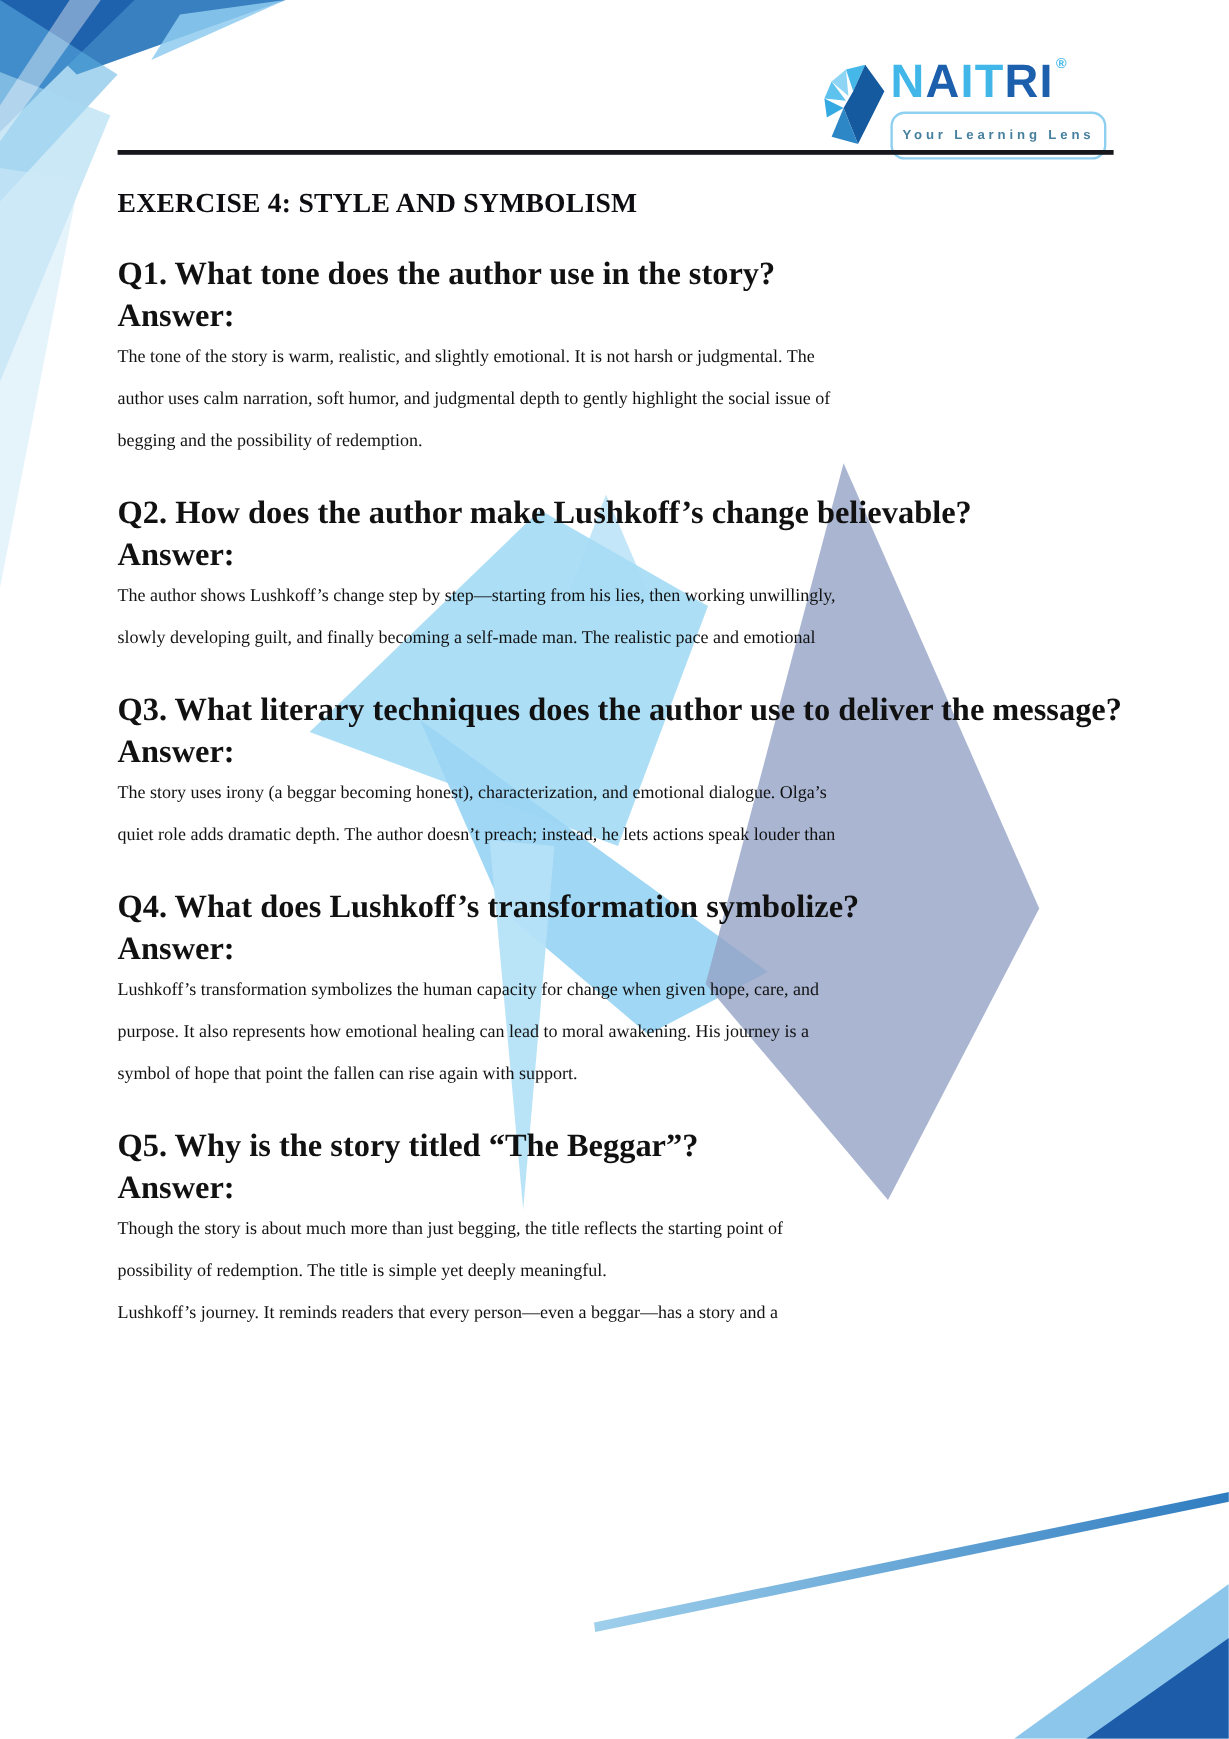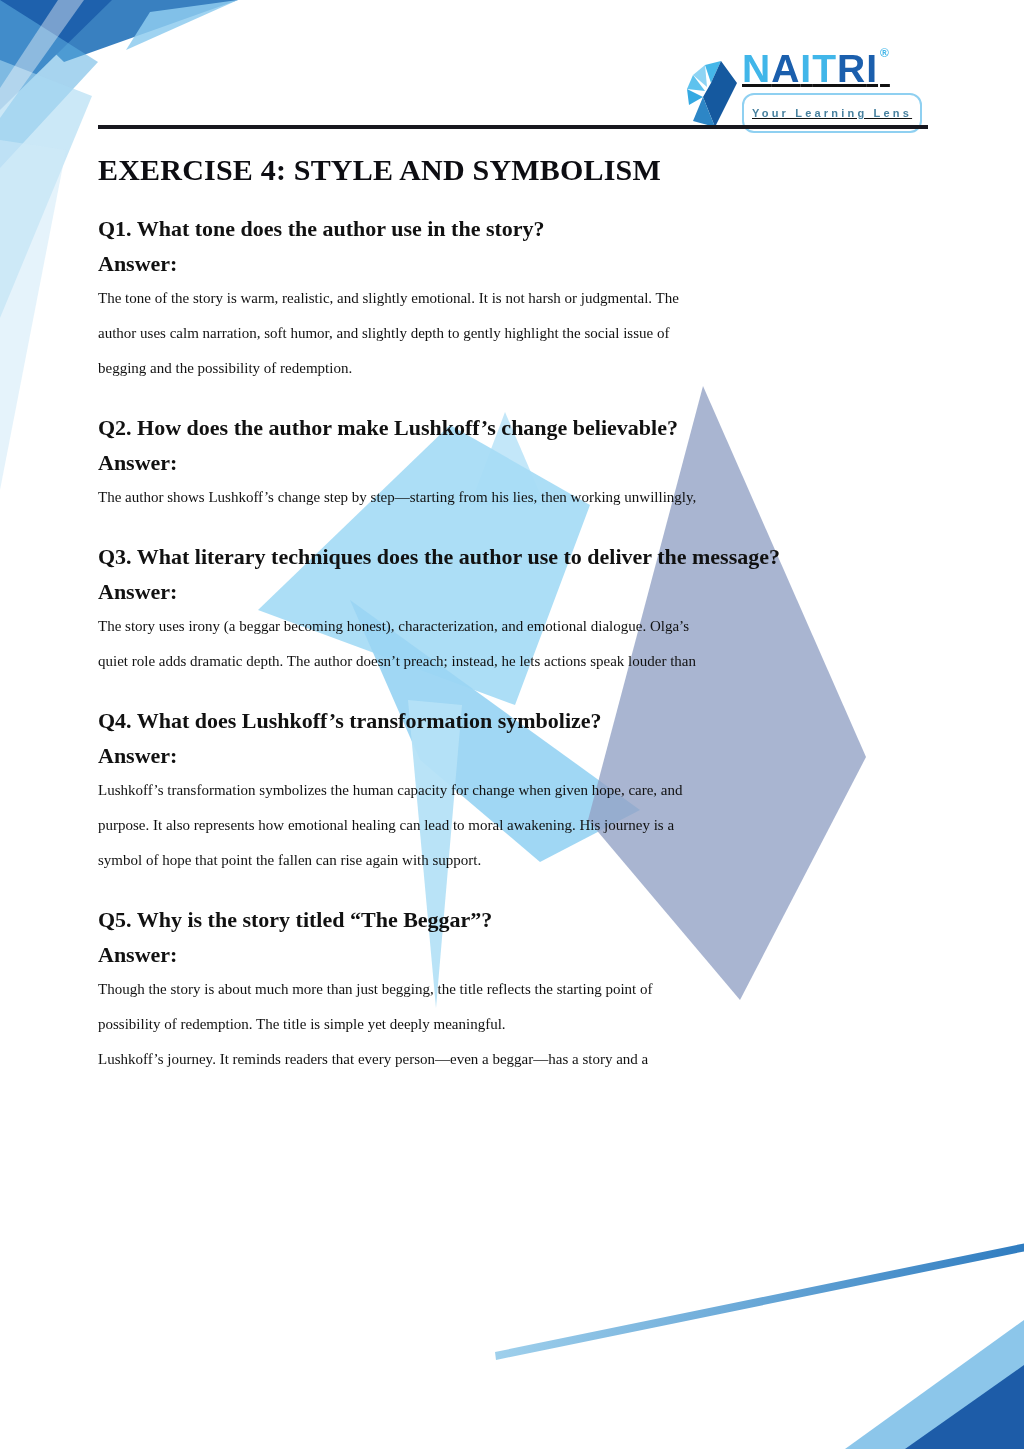--- a/index.html
+++ b/index.html
@@ -9,21 +9,21 @@
   }
   
   svg.decor{position:absolute;top:0;left:0;z-index:0;}
   
   .header-divider{
     position:absolute;left:98px;top:125px;width:830px;height:4px;
     background:#17171e;z-index:2;
   }
   .logo{
     position:absolute;left:681px;top:46px;z-index:2;
-    display:flex;align-items:flex-end;text-decoration:underline;
+    display:flex;align-items:center;
   }
   .logo-icon{width:58px;height:72px;margin-right:3px;flex:0 0 auto;}
   .logo-right{display:flex;flex-direction:column;}
   .wordmark{
     font-family:"Liberation Sans", sans-serif;font-weight:800;
     font-size:39px;line-height:46px;letter-spacing:1px;white-space:nowrap;
   }
   .lt-light{color:#41b6e9;}
   .lt-dark{color:#1b5fad;}
   .reg{
@@ -32,26 +32,26 @@
   }
   .tagline{
     margin-top:1px;border:2px solid #8fd0f1;border-radius:12px;
     padding:12px 8px;font-family:"Liberation Sans", sans-serif;
     font-size:11px;letter-spacing:3.2px;color:#47809e;font-weight:600;
     text-align:center;white-space:nowrap;
   }
   
   .content{position:absolute;left:98px;top:150px;width:833px;z-index:2;}
   .page-title{
-    font-size:30px;font-weight:bold;line-height:40px;letter-spacing:.2px;
+    font-size:23px;font-weight:bold;line-height:40px;letter-spacing:.2px;
     color:#0d0d12;margin:0 0 21px 0;white-space:nowrap;
   }
   .qa{margin-bottom:24px;}
   .q-heading,.answer-label{
-    font-weight:bold;font-size:22px;line-height:35px;white-space:nowrap;
+    font-weight:bold;font-size:27px;line-height:35px;white-space:nowrap;
   }
   .answer-line{font-size:15px;line-height:35px;white-space:nowrap;}
 </style>
 </head>
 <body>
 
 <svg class="decor" width="1024" height="1449" viewBox="0 0 1024 1449">
 
   <g>
     <polygon points="0,0 238,0 64,62" fill="#2e79bd" opacity="0.95"></polygon>
@@ -103,28 +103,29 @@
 <div class="header-divider"></div>
 
 <div class="content">
 
   <div class="page-title">EXERCISE 4: STYLE AND SYMBOLISM</div>
 
   <div class="qa">
     <div class="q-heading">Q1. What tone does the author use in the story?</div>
     <div class="answer-label">Answer:</div>
     <div class="answer-line">The tone of the story is warm, realistic, and slightly emotional. It is not harsh or judgmental. The</div>
-    <div class="answer-line">author uses calm narration, soft humor, and slightly depth to gently highlight the social issue of</div>
+    <div class="answer-line">author uses calm narration, soft humor, and judgmental depth to gently highlight the social issue of</div>
     <div class="answer-line">begging and the possibility of redemption.</div>
   </div>
 
   <div class="qa">
     <div class="q-heading">Q2. How does the author make Lushkoff’s change believable?</div>
     <div class="answer-label">Answer:</div>
     <div class="answer-line">The author shows Lushkoff’s change step by step—starting from his lies, then working unwillingly,</div>
+    <div class="answer-line">slowly developing guilt, and finally becoming a self-made man. The realistic pace and emotional</div>
   </div>
 
   <div class="qa">
     <div class="q-heading">Q3. What literary techniques does the author use to deliver the message?</div>
     <div class="answer-label">Answer:</div>
     <div class="answer-line">The story uses irony (a beggar becoming honest), characterization, and emotional dialogue. Olga’s</div>
     <div class="answer-line">quiet role adds dramatic depth. The author doesn’t preach; instead, he lets actions speak louder than</div>
   </div>
 
   <div class="qa">

